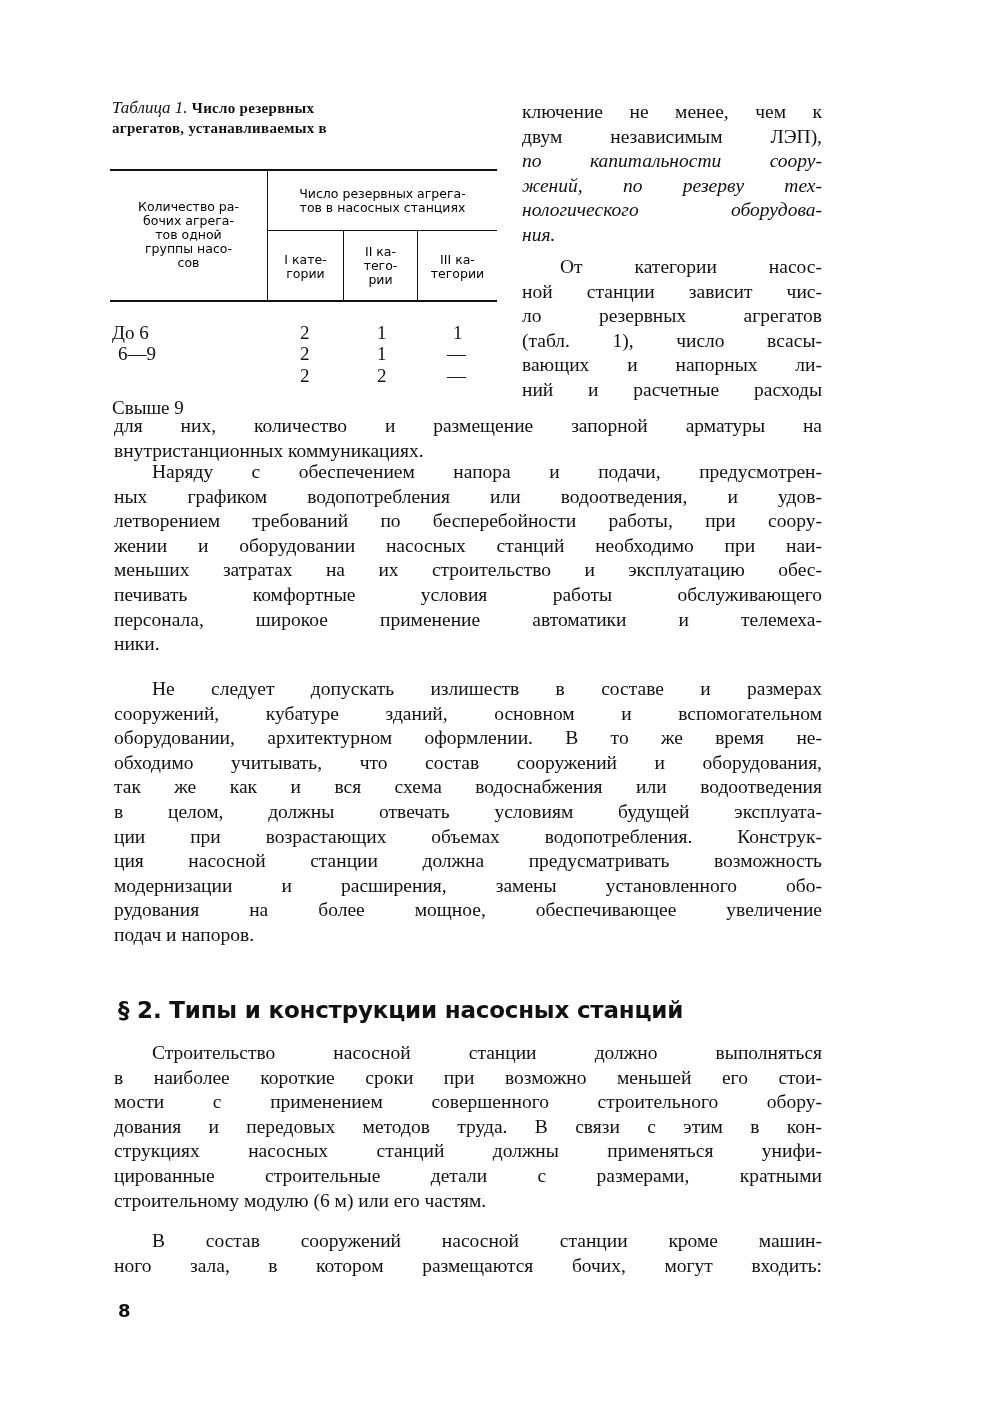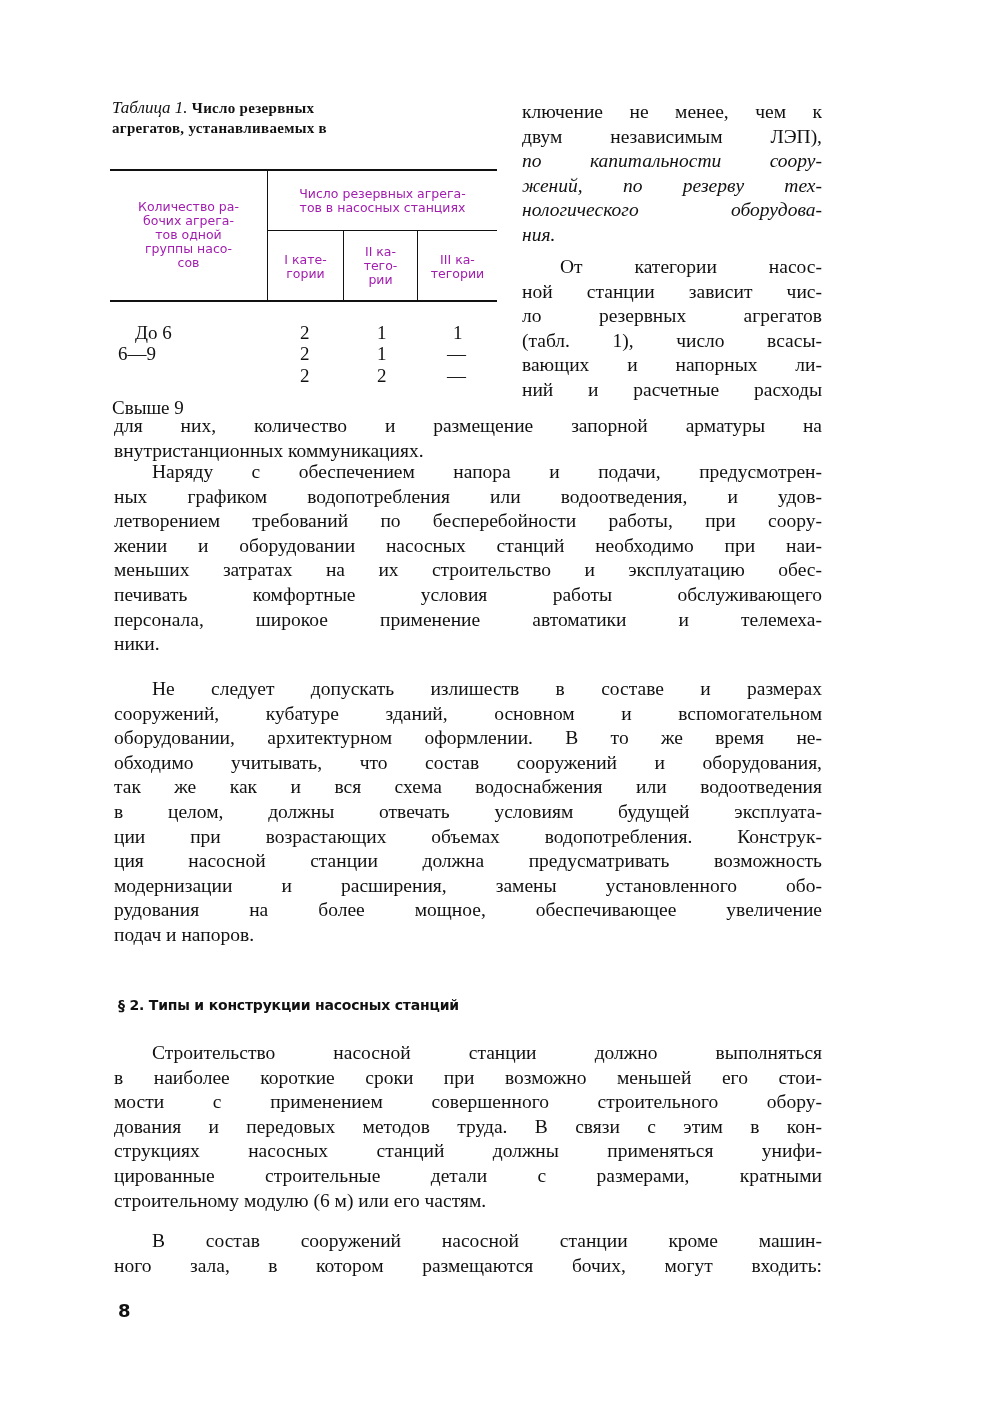--- a/index.html
+++ b/index.html
@@ -3,32 +3,32 @@
 <meta charset="utf-8">
 <style>
   html, body { margin: 0; padding: 0; background: #ffffff; }
   body { width: 1000px; height: 1418px; position: relative; overflow: hidden;
          font-family: "Liberation Serif", "DejaVu Serif", serif; color: #111; }
   .abs { position: absolute; }
   .caption { left: 112px; top: 98px; width: 390px; font-size: 17px; line-height: 20px; }
   .caption .it { font-style: italic; }
   .caption .b { font-weight: bold; font-family: Liberation Serif, serif; font-size: 15px; letter-spacing: 0.3px; }
   .tbl-line { position: absolute; background: #111; }
-  .th { position: absolute; font-family: "DejaVu Sans", sans-serif; font-size: 12.5px; line-height: 14px; text-align: center; color: #a21caf; }
+  .th { position: absolute; font-family: "DejaVu Sans", sans-serif; font-size: 12.5px; line-height: 14px; text-align: center; color: #000000; }
   .td { position: absolute; font-size: 19px; line-height: 21px; }
   .rcol { left: 522px; width: 300px; font-size: 19.5px; line-height: 24.5px; }
   .rcol .line { display: block; white-space: nowrap; text-align: justify; text-align-last: justify; }
   .rcol .it { font-style: italic; }
   .para { left: 114px; width: 708px; font-size: 19.5px; line-height: 24.6px; }
   .para .line { display: block; white-space: nowrap; text-align: justify; text-align-last: justify; }
   .para .line.last { text-align-last: left; }
   .para .line.indent { padding-left: 38px; }
   .rcol .line.indent { padding-left: 38px; }
   .rcol .line.last { text-align-last: left; }
-  .section { left: 118px; top: 997px; font-family: "DejaVu Sans", sans-serif; font-weight: bold; font-size: 14px; letter-spacing: -0.2px; }
+  .section { left: 118px; top: 997px; font-family: "DejaVu Sans", sans-serif; font-weight: bold; font-size: 23px; letter-spacing: -0.2px; }
   .pagenum { left: 118px; top: 1300px; font-family: "DejaVu Sans", sans-serif; font-weight: bold; font-size: 18px; }
 </style>
 </head>
 <body>
 
 <div class="abs caption">
   <span class="it">Таблица 1.</span>
   <span class="b">Число резервных</span><br>
   <span class="b">агрегатов, устанавливаемых в</span><br>
 </div>
@@ -60,21 +60,21 @@
     <span>II ка-</span><br>
     <span>тего-</span><br>
     <span>рии</span>
   </div>
   <div class="th" style="left:418px;top:253px;width:79px;">
     <span>III ка-</span><br>
     <span>тегории</span>
   </div>
 
   <div>
-    <div class="td" style="left:112px;top:322px;margin-left:23px;">До 6</div>
+    <div class="td" style="left:112px;top:322px;">До 6</div>
     <div class="td" style="left:300px;top:322px;">2</div>
     <div class="td" style="left:377px;top:322px;">1</div>
     <div class="td" style="left:453px;top:322px;">1</div>
   </div>
   <div>
     <div class="td" style="left:118px;top:343px;">6—9</div>
     <div class="td" style="left:300px;top:343px;">2</div>
     <div class="td" style="left:377px;top:343px;">1</div>
     <div class="td" style="left:447px;top:343px;">—</div>
   </div>

